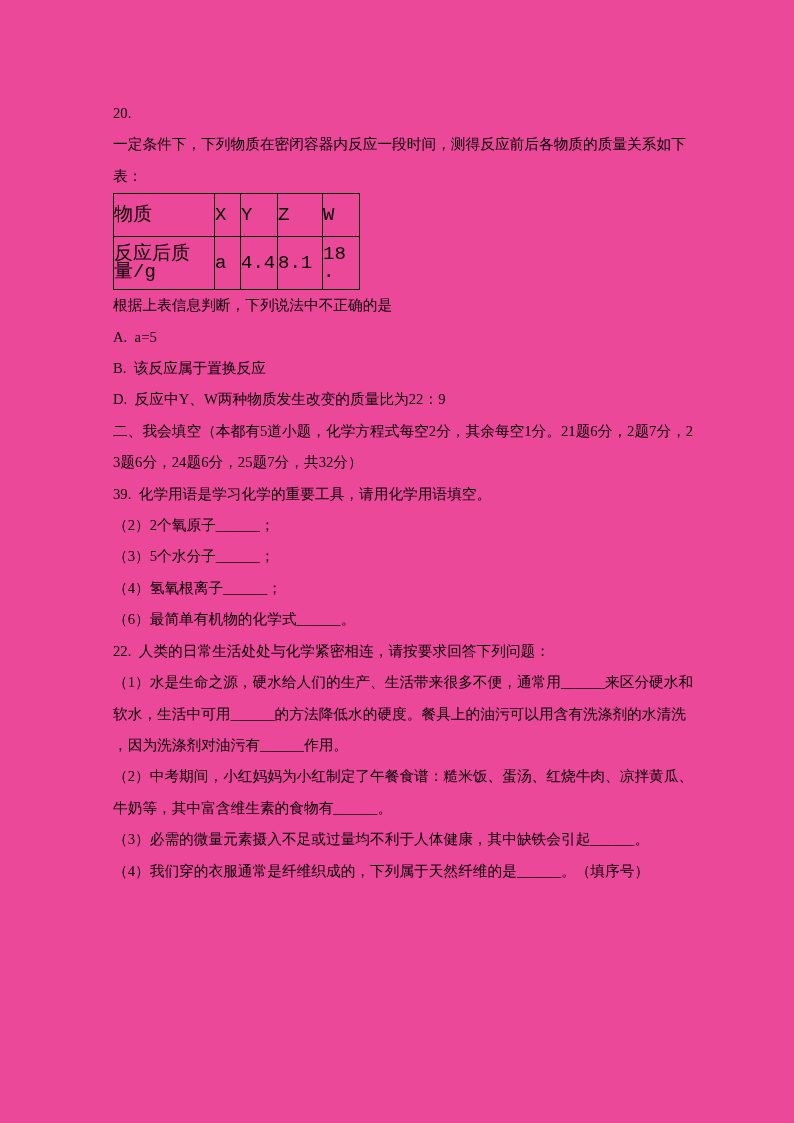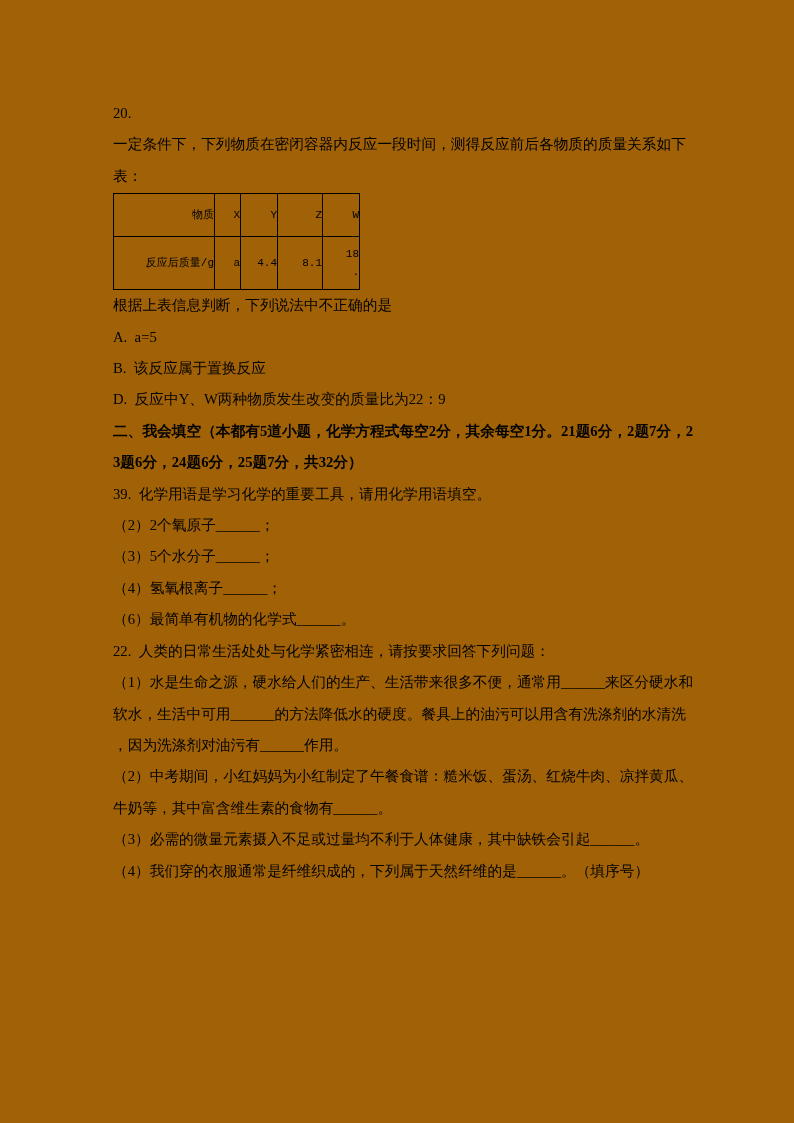--- a/index.html
+++ b/index.html
@@ -1,51 +1,51 @@
 <!DOCTYPE html>
 <html><head>
 <meta charset="utf-8">
 <style>
   html, body { margin: 0; padding: 0; background: #e8e8e8; }
   .page {
     position: relative;
     width: 794px;
     height: 1123px;
     margin: 0 auto;
-    background: #a16207;
+    background: #ec4899;
     color: #000000;
     font-family: "Liberation Serif", "DejaVu Serif", serif;
     font-size: 14.7px;
     overflow: hidden;
   }
   .content {
     position: absolute;
     left: 113px;
     top: 98px;
     width: 610px;
   }
   .line {
     margin: 0;
     line-height: 31.4px;
     white-space: pre-wrap;
   }
-  .bold { font-weight: bold; }
+  .bold { font-weight: normal; }
   table.mass {
     border-collapse: collapse;
     table-layout: fixed;
     margin: 1px 0 0 0;
   }
   table.mass td {
     border: 1px solid #000000;
-    text-align: right;
+    text-align: left;
     vertical-align: middle;
     padding: 0;
     white-space: pre-line;
     font-family: "Liberation Mono", "DejaVu Sans Mono", monospace;
-    font-size: 11px;
+    font-size: 19px;
     line-height: 18px;
   }
   table.mass tr.r-head  { height: 43px; }
   table.mass tr.r-front { height: 44px; }
   table.mass tr.r-after { height: 53px; }
   td.c-label { width: 100px; }
   td.c-x { width: 25px; }
   td.c-y { width: 36px; }
   td.c-z { width: 44px; }
   td.c-w { width: 36px; }

